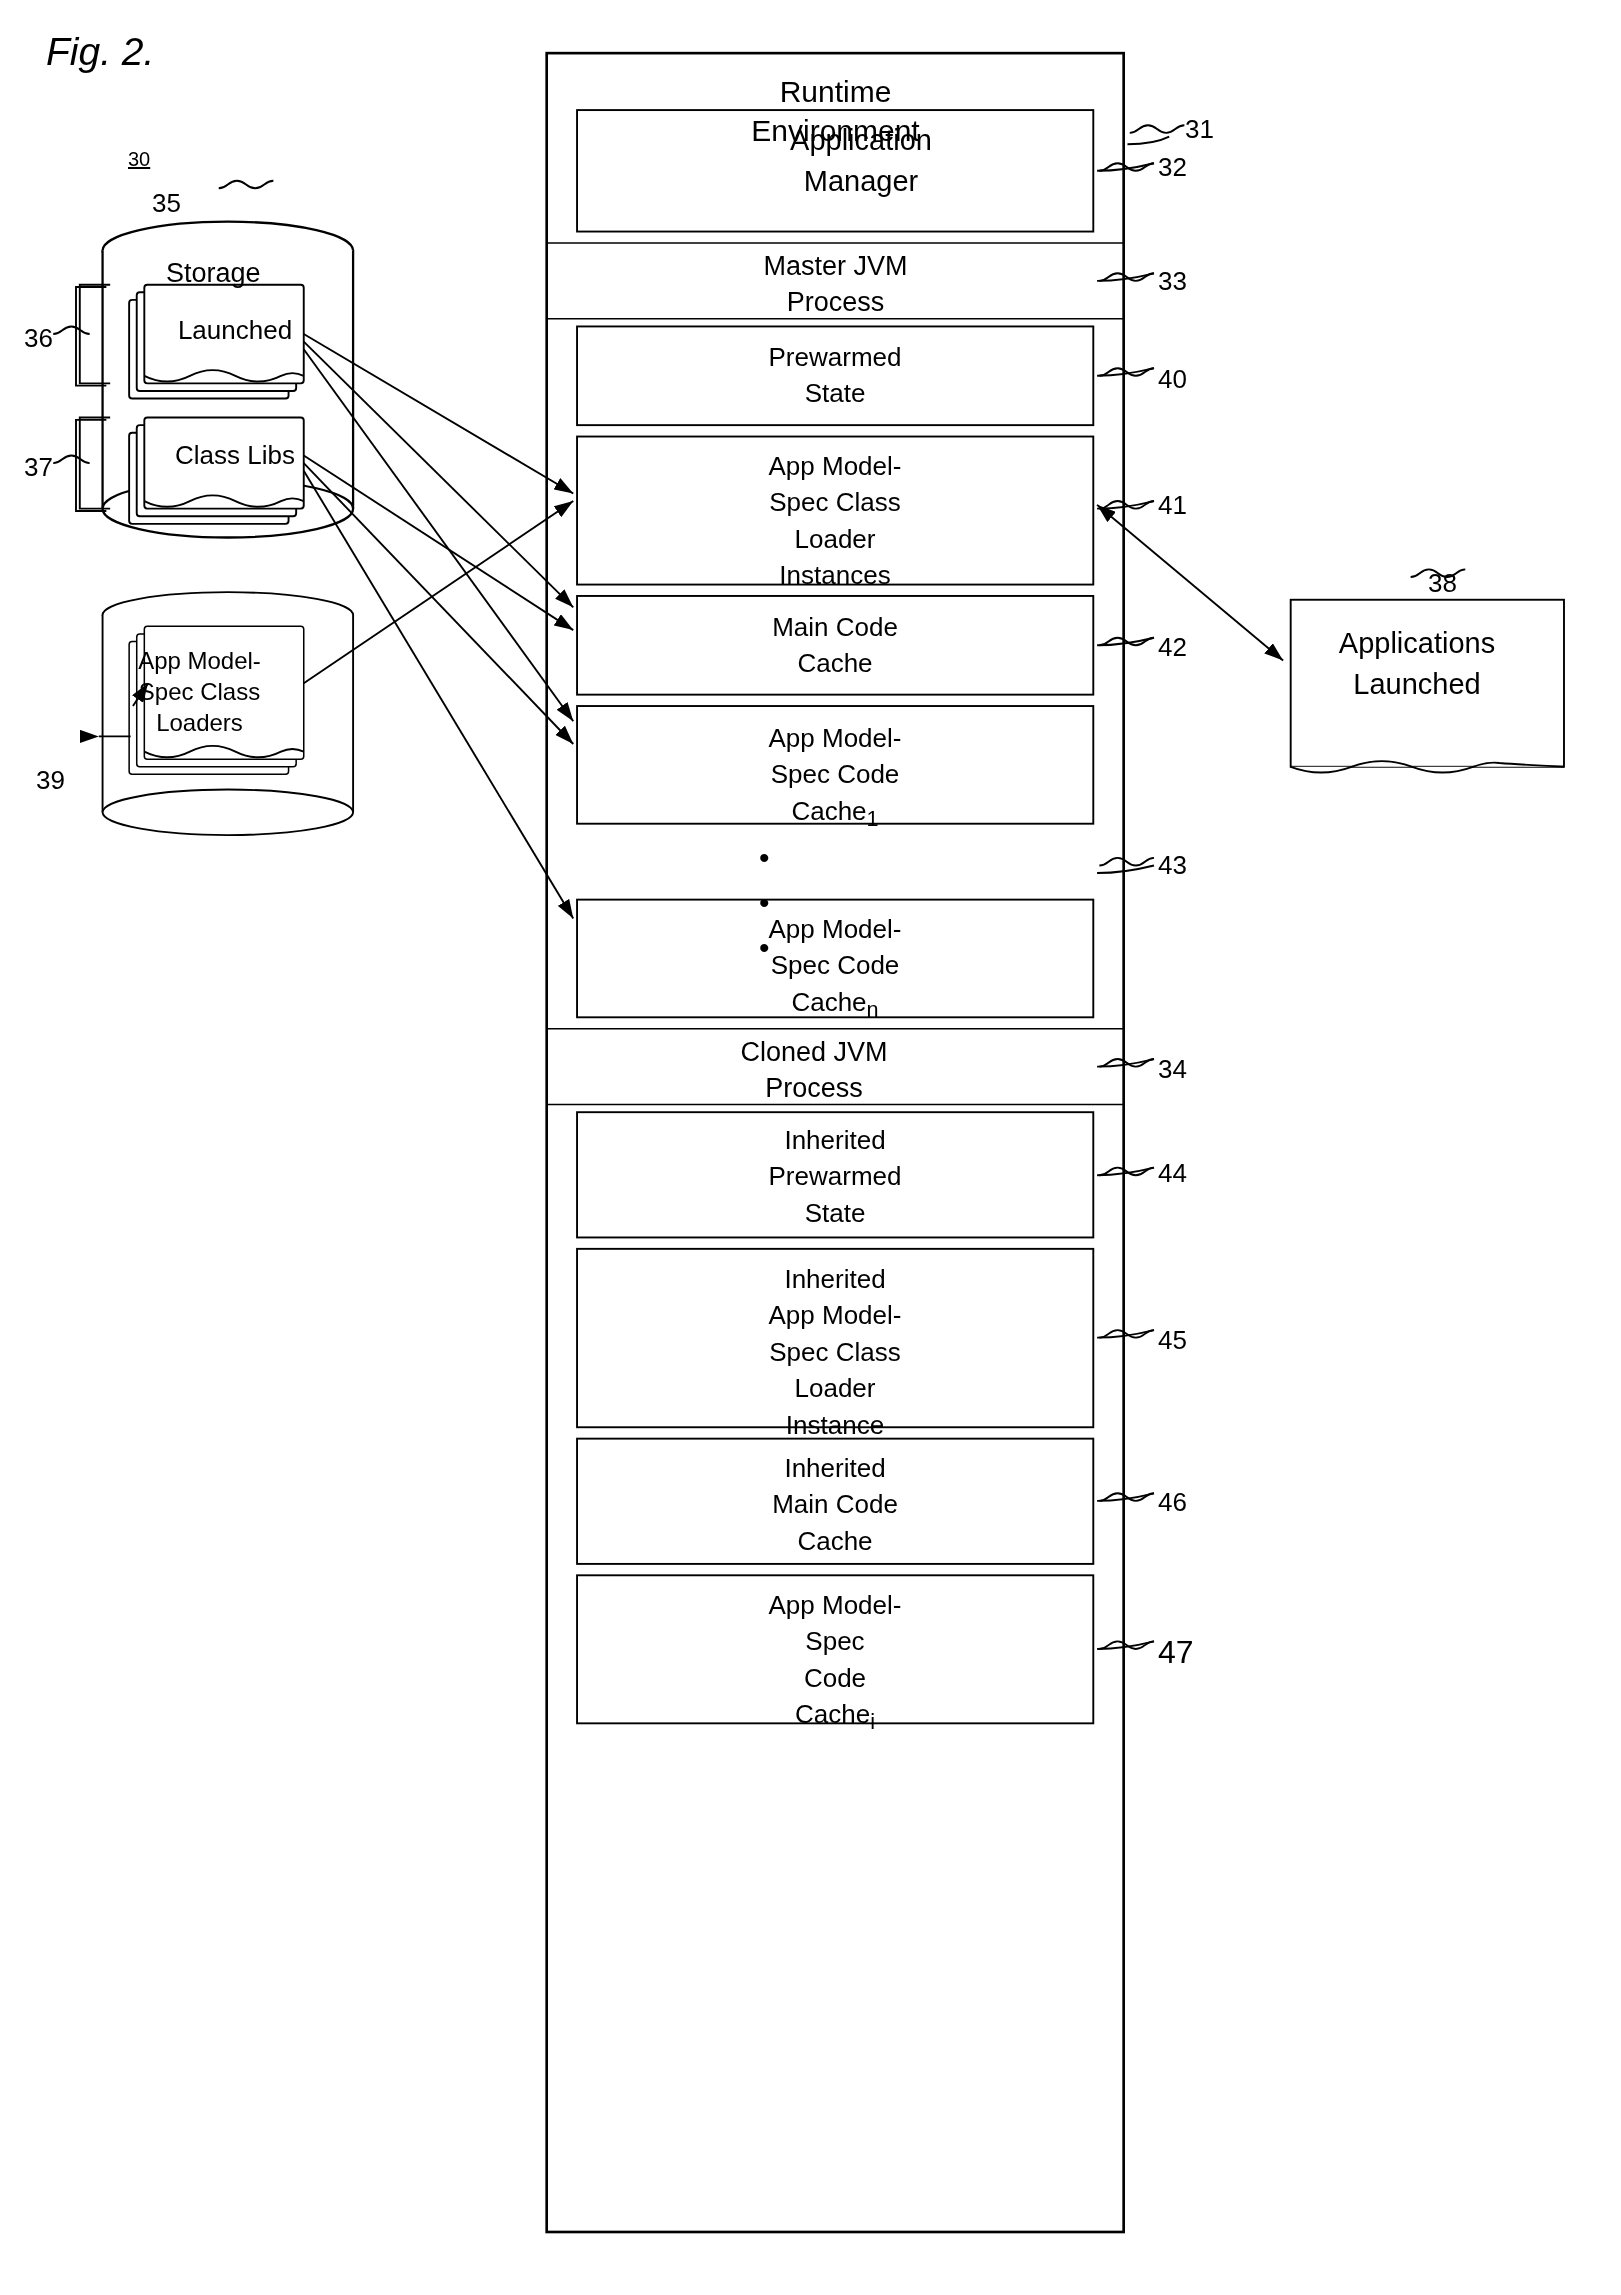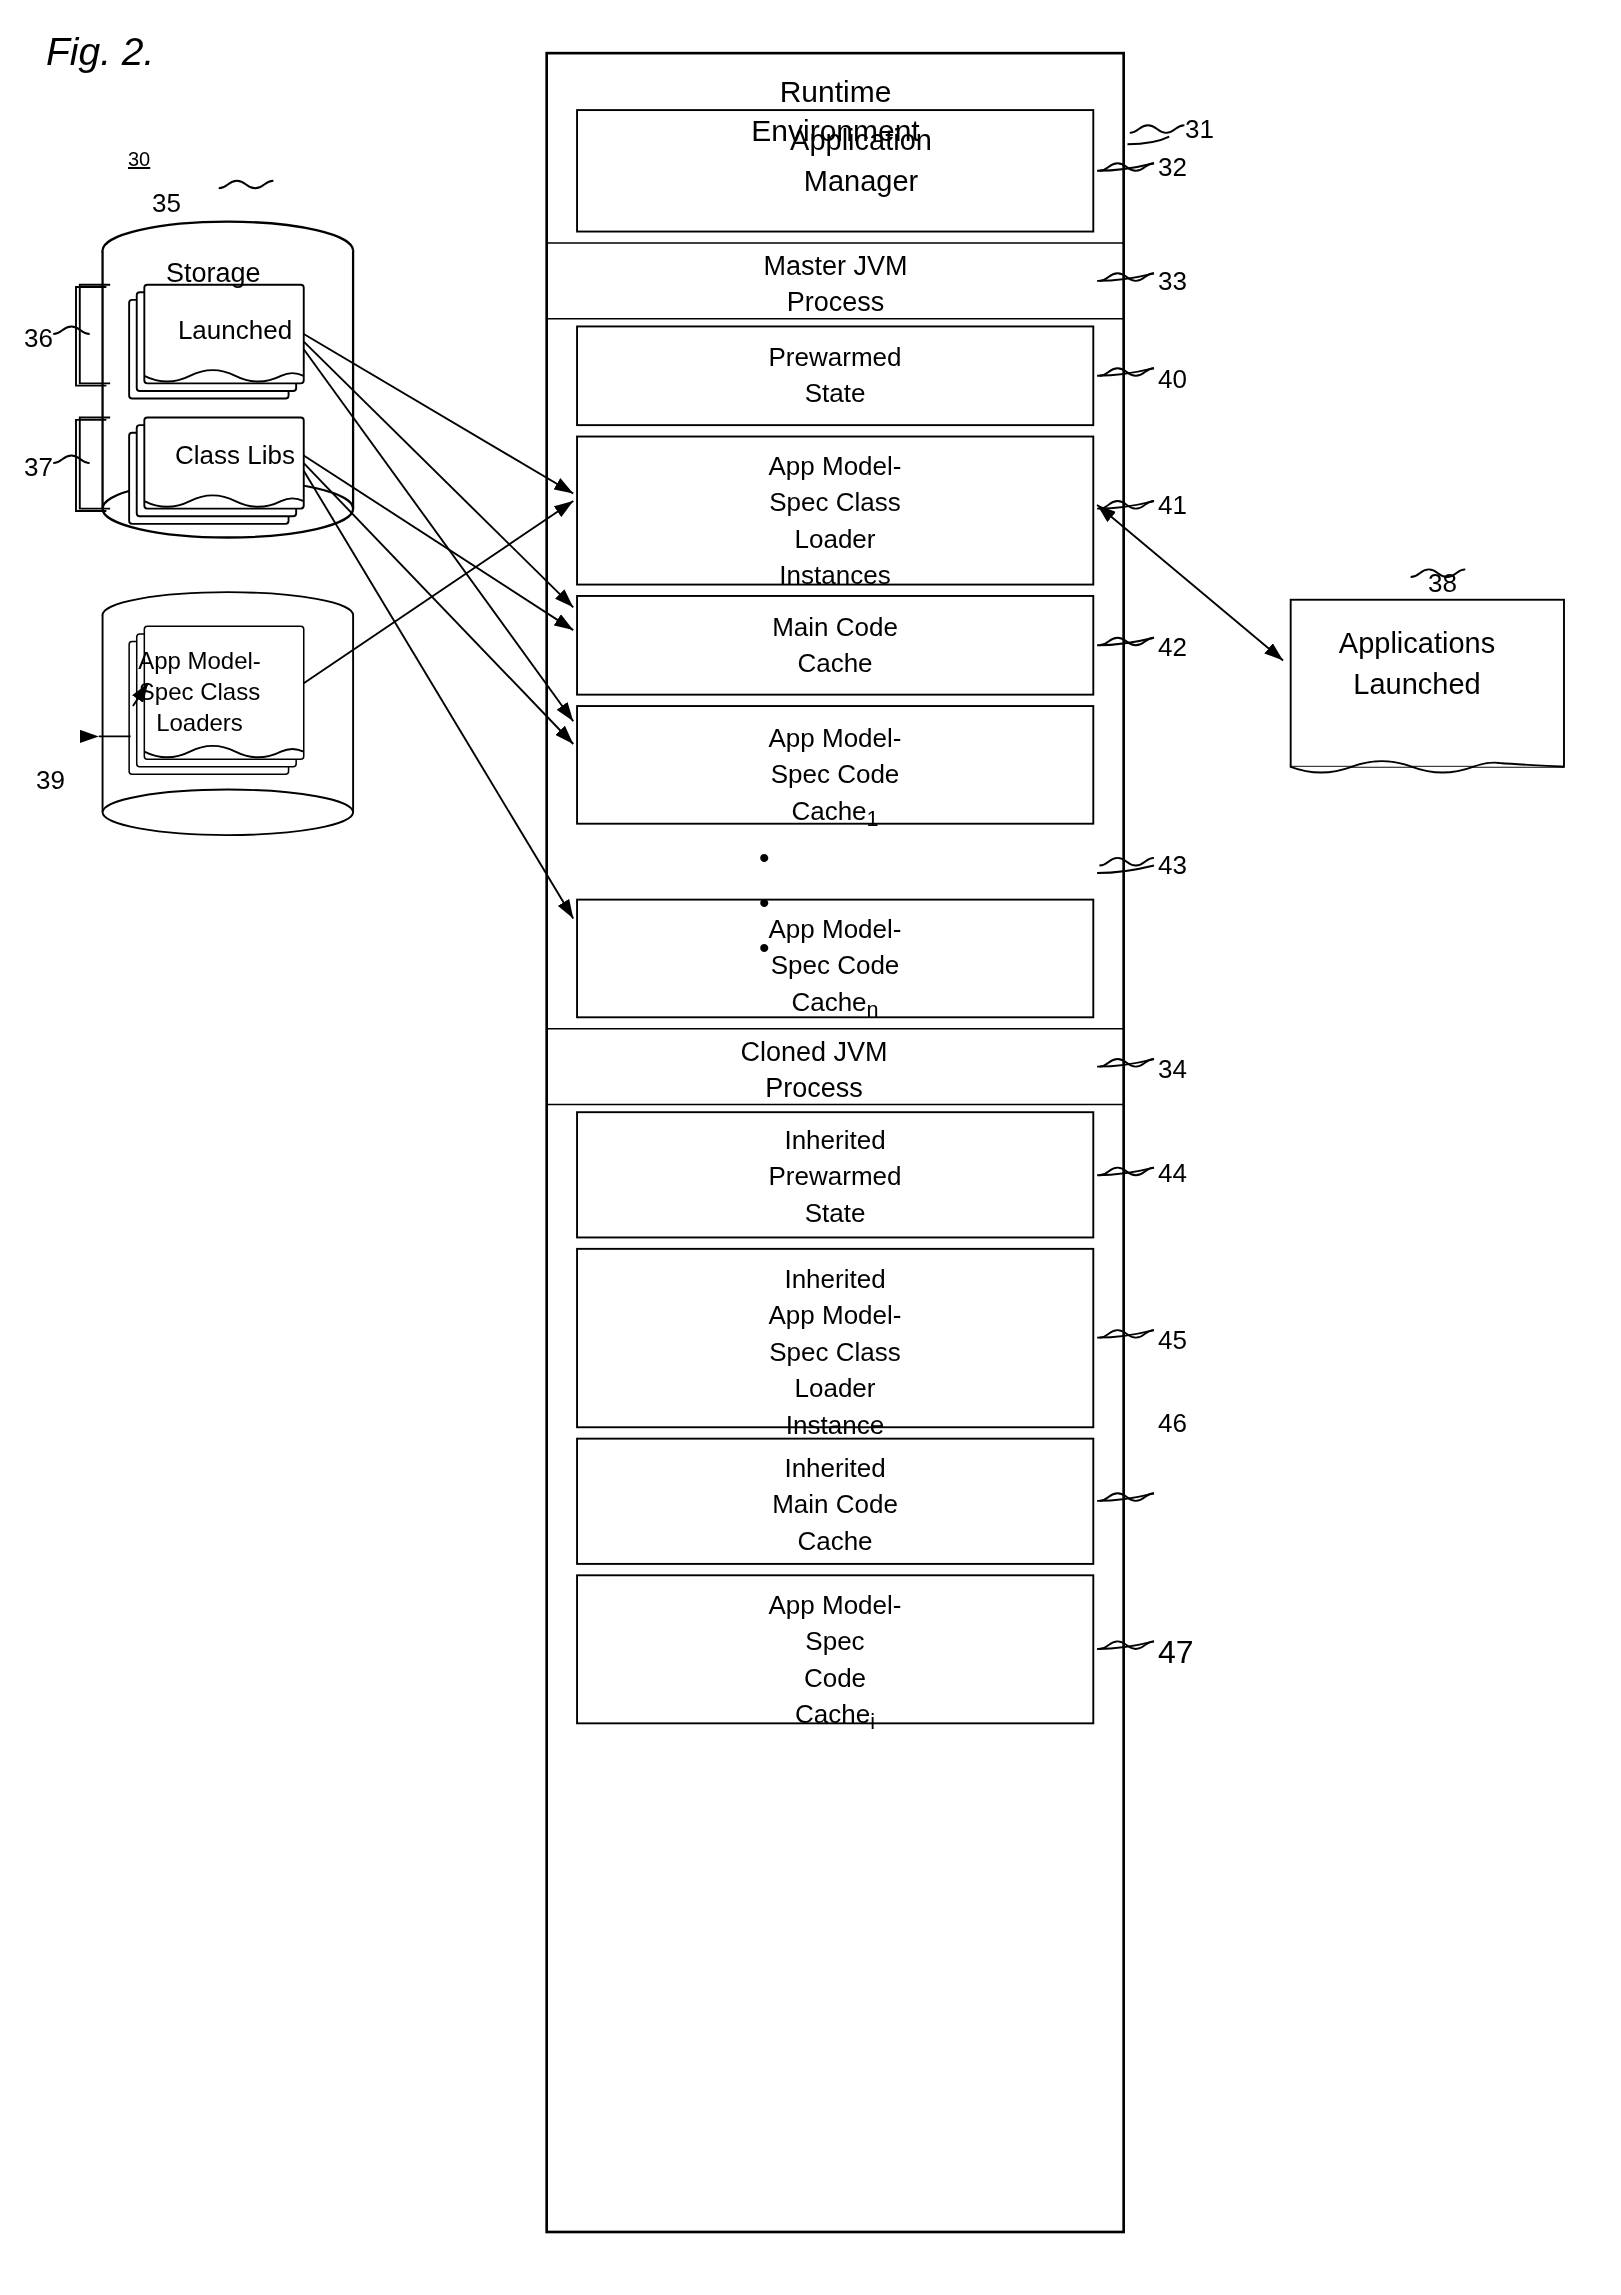--- a/index.html
+++ b/index.html
@@ -258,21 +258,21 @@
   <div style="position:absolute; top:1122px; left:577px; width:516px; text-align:center; font-size:26px; line-height:1.4;">Inherited<br>Prewarmed<br>State</div>
 
   <div style="position:absolute; top:1158px; left:1158px; font-size:26px;">44</div>
 
   <div style="position:absolute; top:1261px; left:577px; width:516px; text-align:center; font-size:26px; line-height:1.4;">Inherited<br>App Model-<br>Spec Class<br>Loader<br>Instance</div>
 
   <div style="position:absolute; top:1325px; left:1158px; font-size:26px;">45</div>
 
   <div style="position:absolute; top:1450px; left:577px; width:516px; text-align:center; font-size:26px; line-height:1.4;">Inherited<br>Main Code<br>Cache</div>
 
-  <div style="position:absolute; top:1408px; left:1158px; font-size:26px;text-align:right;">46</div>
+  <div style="position:absolute; top:1487px; left:1158px; font-size:26px;text-align:right;">46</div>
 
   <div style="position:absolute; top:1587px; left:577px; width:516px; text-align:center; font-size:26px; line-height:1.4;">App Model-<br>Spec<br>Code<br>Cache<sub>i</sub></div>
 
   <div style="position:absolute; top:1634px; left:1158px; font-size:32px;">47</div>
 
   <div style="position:absolute; top:623px; left:1291px; width:220px; text-align:center; font-size:29px; line-height:1.4;margin-left:16px;">Applications<br>Launched</div>
 
   <div style="position:absolute; top:568px; left:1428px; font-size:26px;">38</div>
 
 </div>

